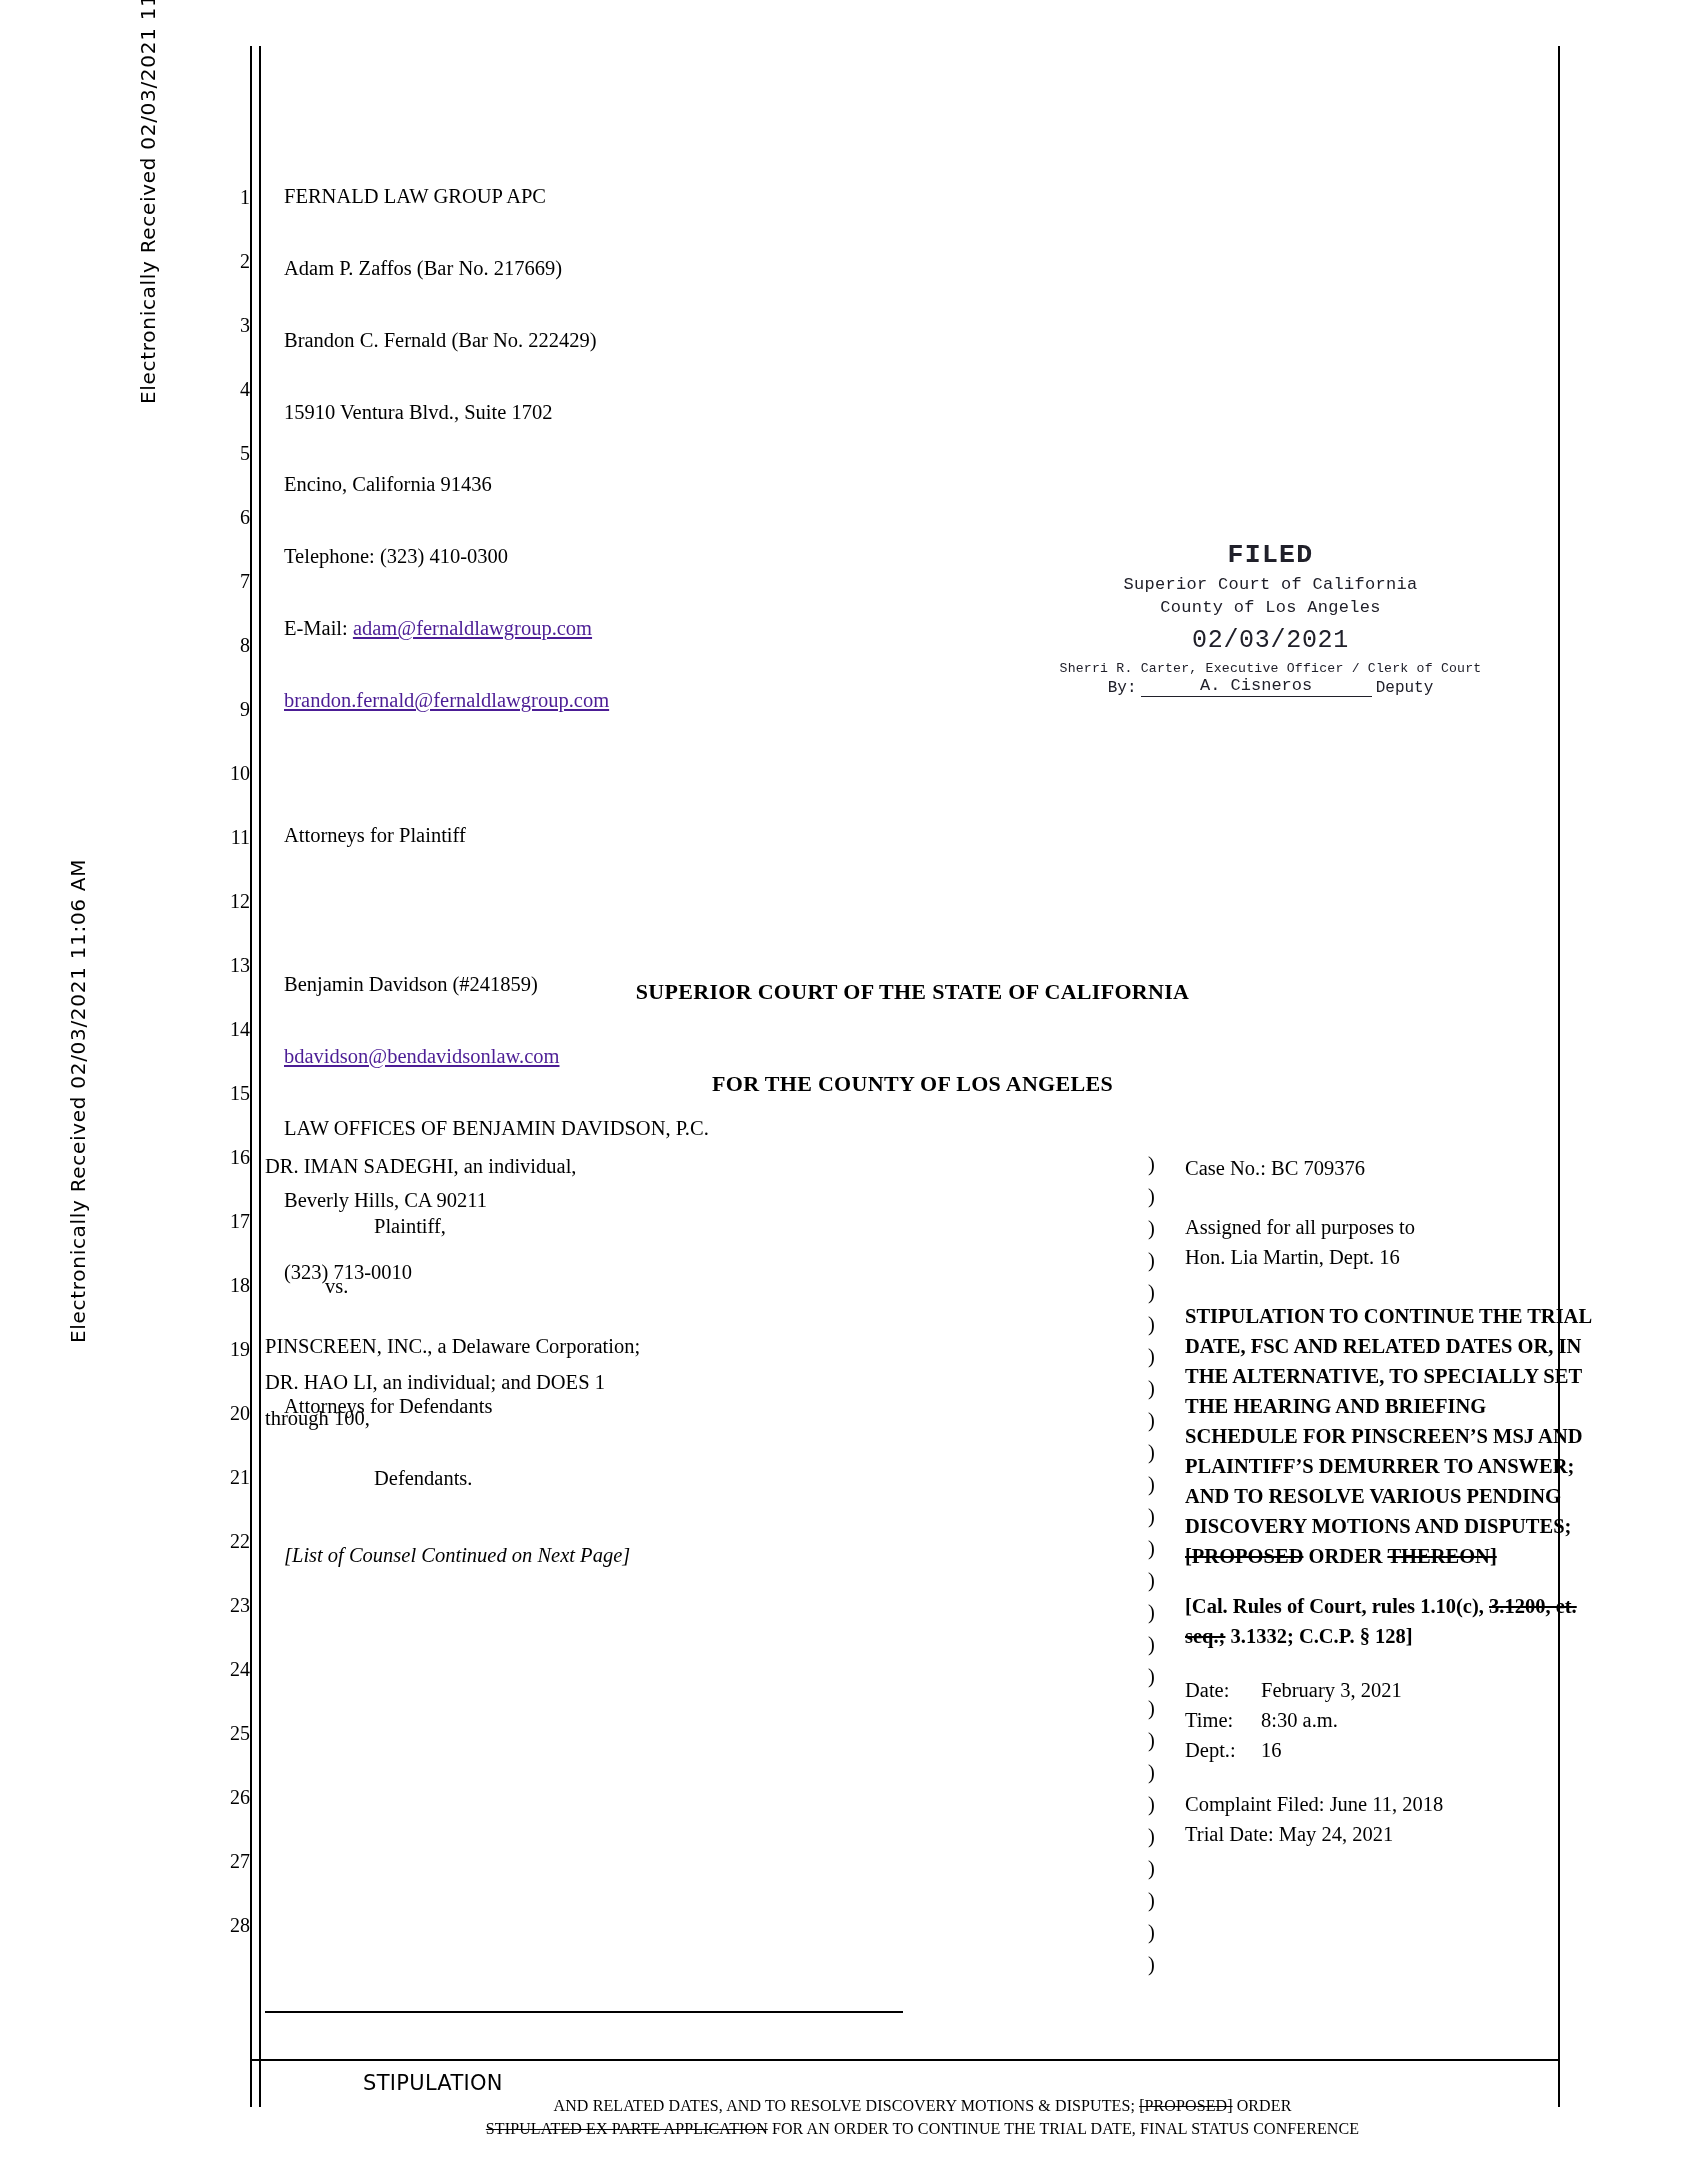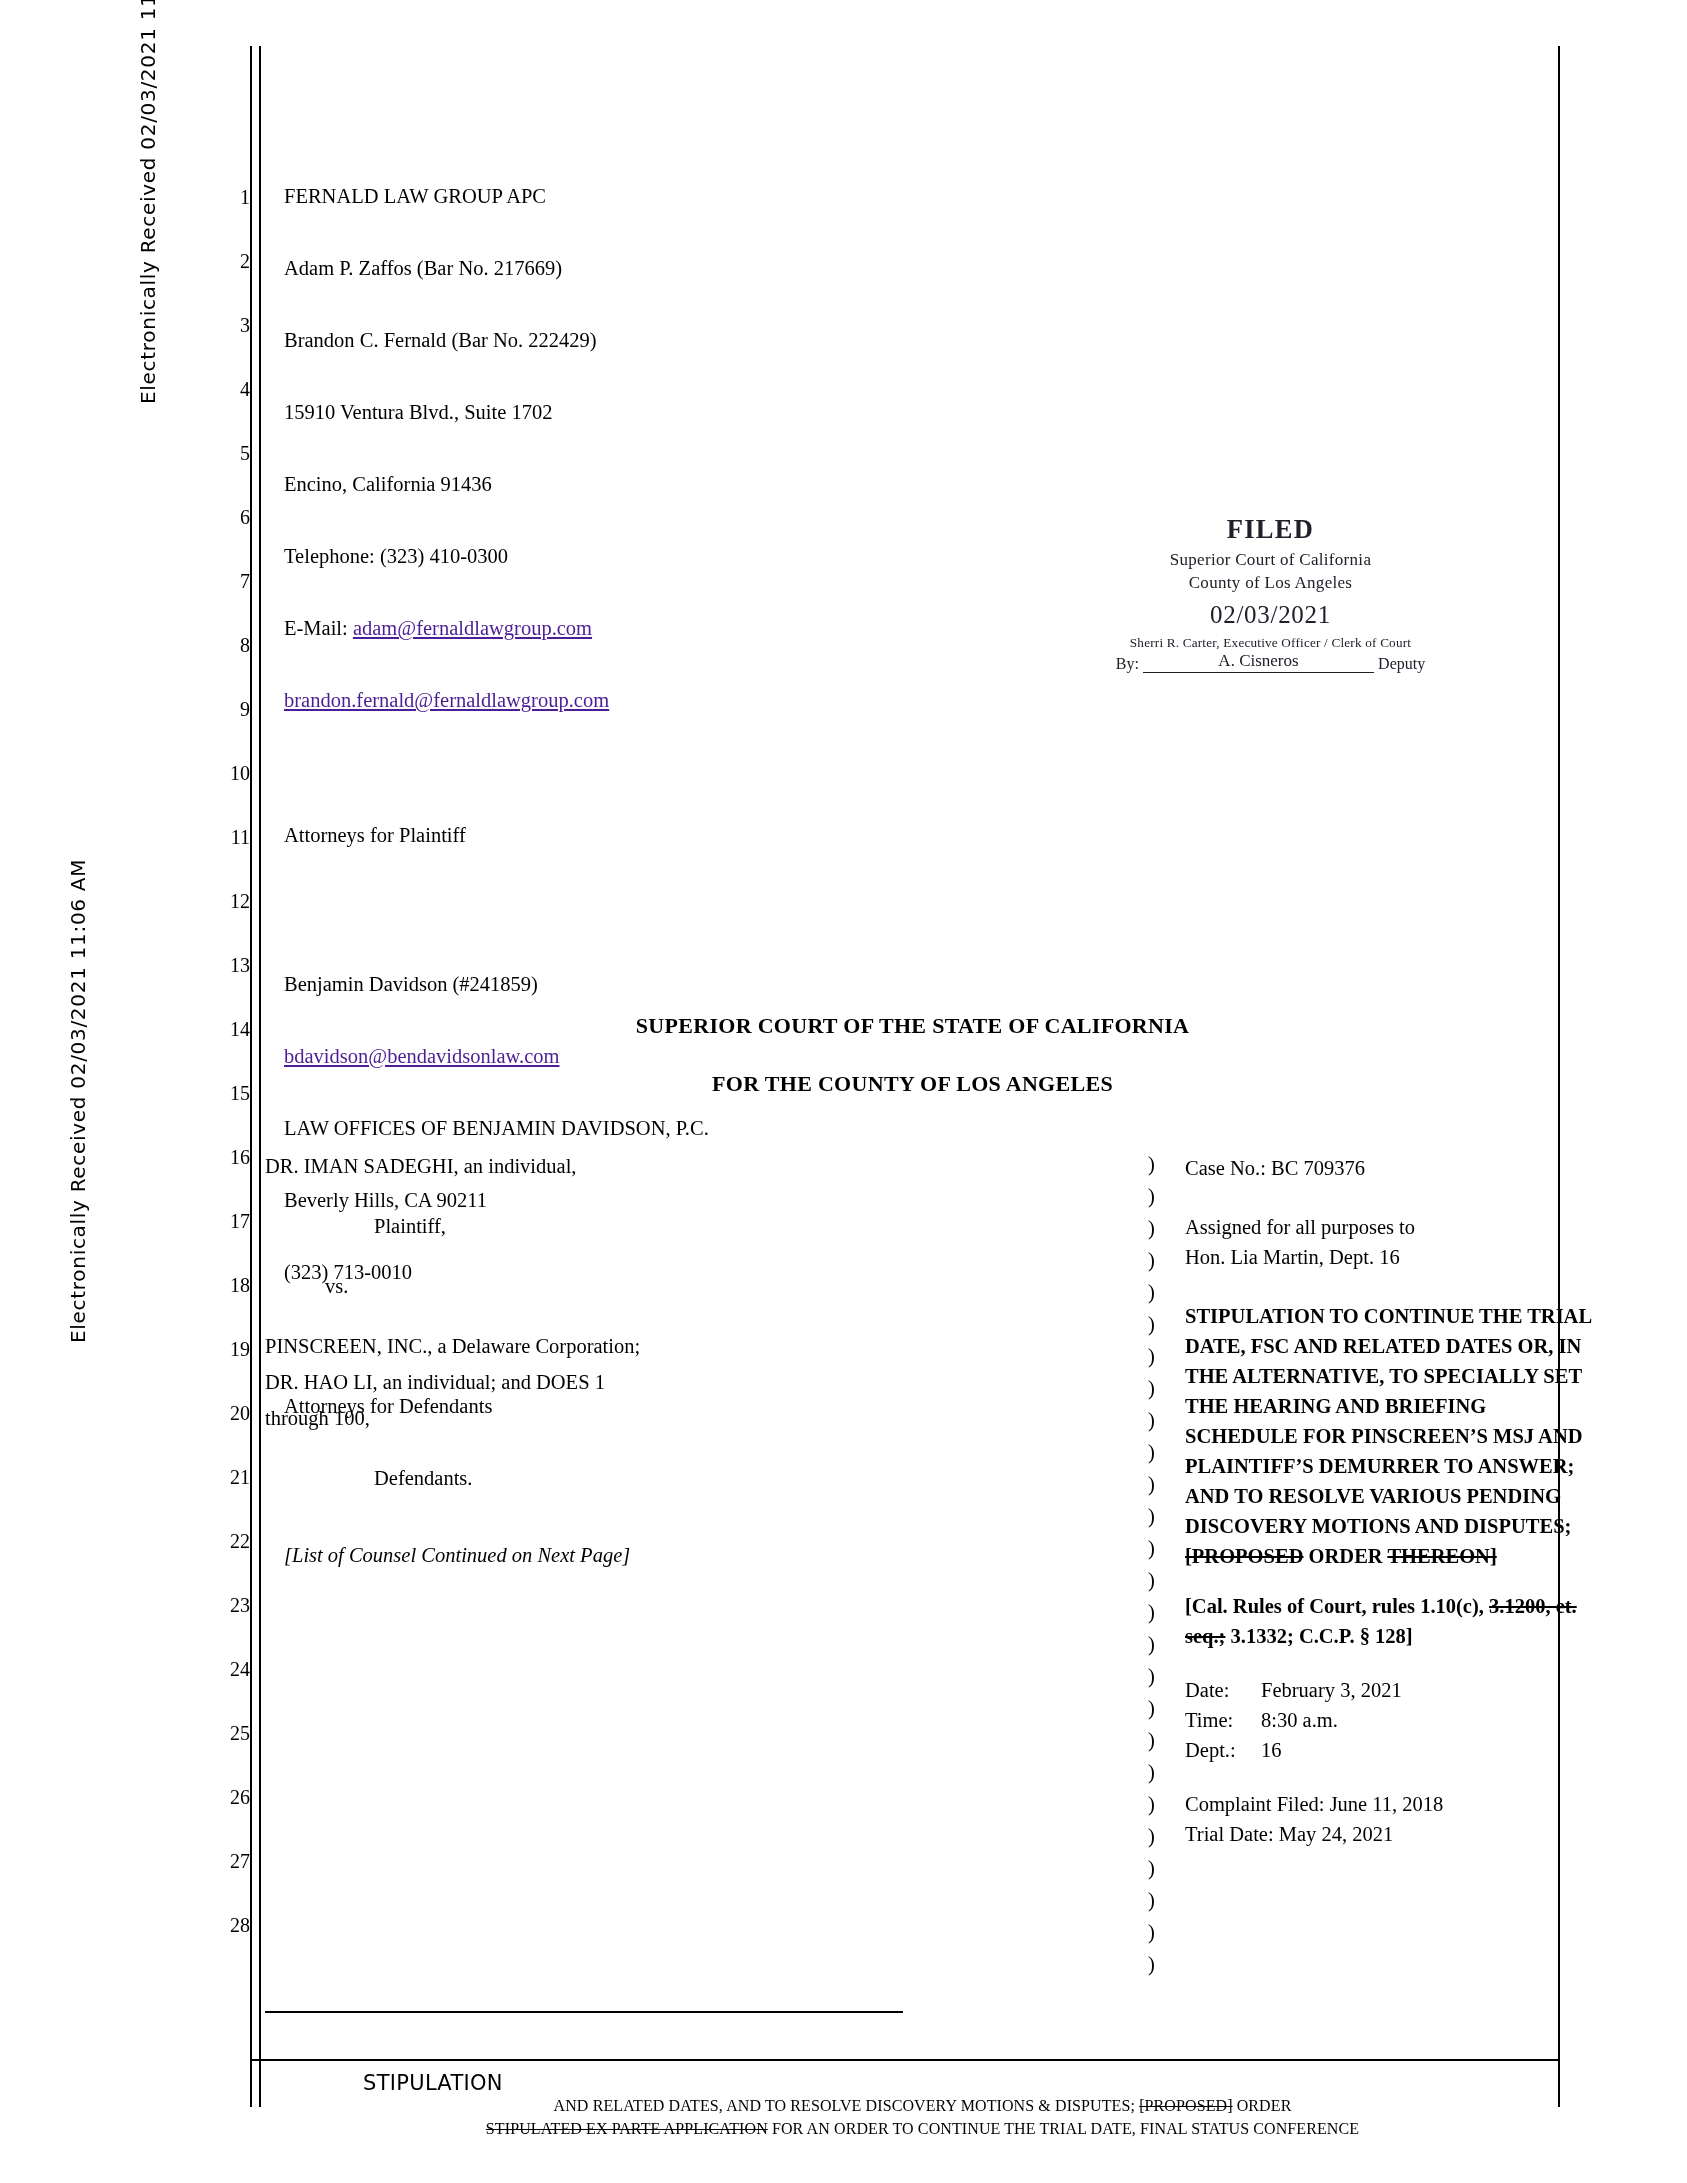--- a/index.html
+++ b/index.html
@@ -105,24 +105,24 @@
     text-decoration: underline;
   }
   .spacer-sm { height: 26.5px; }
   .spacer-md { height: 41px; }
   .italic { font-style: italic; }
 
   
   .filed-stamp {
     position: absolute;
     left: 1019px;
-    top: 514px;
+    top: 540px;
     width: 503px;
     text-align: center;
-    font-family: Liberation Serif, serif;
+    font-family: Liberation Mono, monospace;
     color: #20202a;
   }
   .filed-title {
     font-size: 26.5px;
     font-weight: bold;
     letter-spacing: 1.3px;
     margin-bottom: 4px;
   }
   .filed-line {
     font-size: 17px;
@@ -301,21 +301,21 @@
     <div class="filed-line">County of Los Angeles</div>
     <div class="filed-date">02/03/2021</div>
     <div class="filed-clerk">Sherri R. Carter, Executive Officer / Clerk of Court</div>
     <div class="filed-by">
       <span>By:</span>
       <span class="sig">A. Cisneros</span>
       <span>Deputy</span>
     </div>
   </div>
 
-  <div class="court-heading" style="position:absolute; left:284px; top:1013px; width:1257px;">SUPERIOR COURT OF THE STATE OF CALIFORNIA</div>
+  <div class="court-heading" style="position:absolute; left:284px; top:979px; width:1257px;">SUPERIOR COURT OF THE STATE OF CALIFORNIA</div>
   <div class="court-heading" style="position:absolute; left:284px; top:1047px; width:1257px;margin-top:24px;">FOR THE COUNTY OF LOS ANGELES</div>
 
   <div class="caption-table">
 
     <div class="cap-left">
       <div>DR. IMAN SADEGHI, an individual,</div>
       <div style="height:24px;"></div>
       <div class="indent-1">Plaintiff,</div>
       <div style="height:24px;"></div>
       <div class="indent-2">vs.</div>

